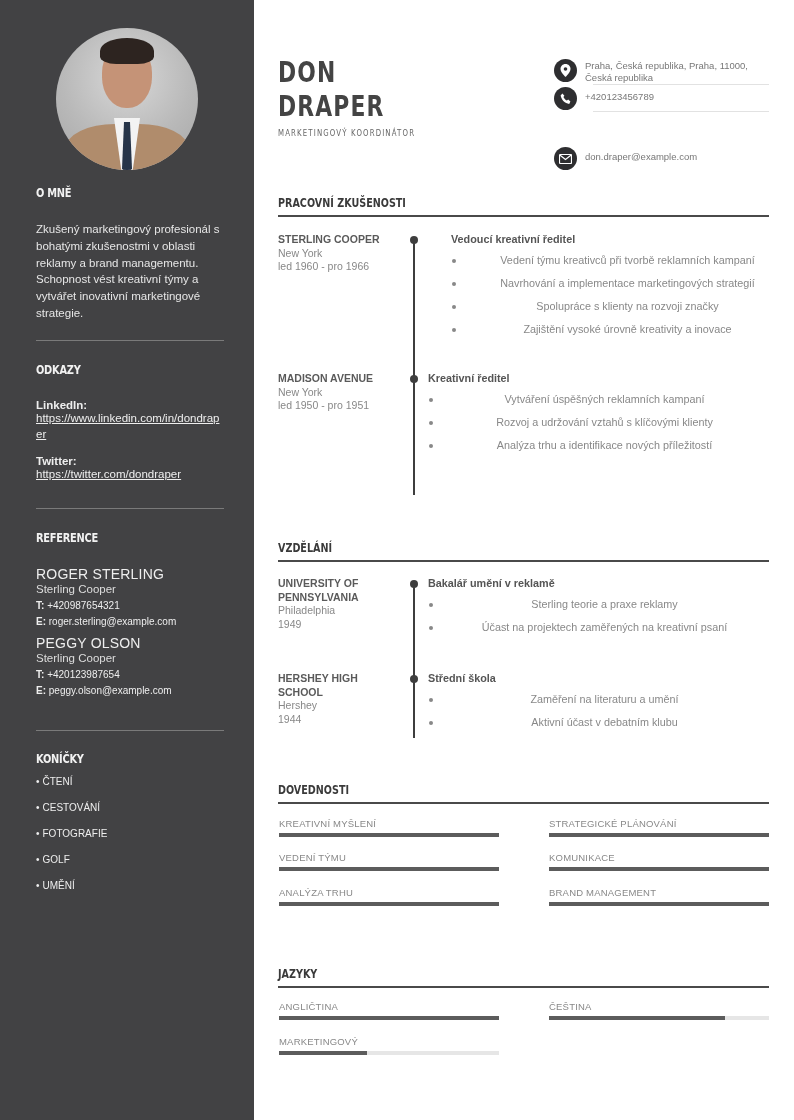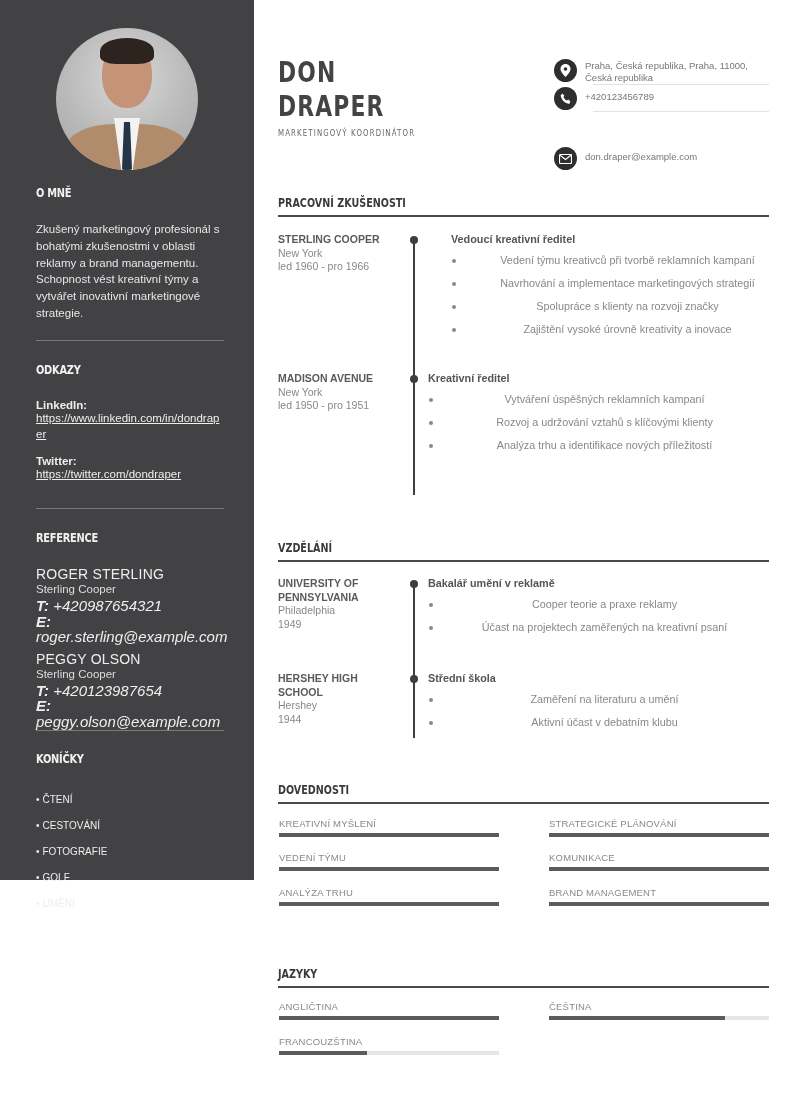--- a/index.html
+++ b/index.html
@@ -1,36 +1,36 @@
 <!DOCTYPE html>
 <html><head>
 <meta charset="utf-8">
 <style>
   * { box-sizing: border-box; margin: 0; padding: 0; }
   html, body { width: 794px; height: 1120px; background: #ffffff; overflow: hidden; }
   body { font-family: "Liberation Sans", sans-serif; position: relative; color: #444; }
 
-  .sidebar { position: absolute; left: 0; top: 0; width: 254px; height: 880px; background: #424244; color: #eaeaea; }
+  .sidebar { position: absolute; left: 0; top: 0; width: 254px; height: 1120px; background: #424244; color: #eaeaea; }
   .photo { position: absolute; left: 56px; top: 28px; width: 142px; height: 142px; border-radius: 50%;
     background: radial-gradient(circle at 50% 35%, #d8d8d8 0%, #b9b9b9 55%, #a5a5a5 100%); overflow: hidden; }
   .photo .head { position: absolute; left: 46px; top: 16px; width: 50px; height: 64px; border-radius: 45% 45% 48% 48%; background: #c59377; }
   .photo .hair { position: absolute; left: 44px; top: 10px; width: 54px; height: 26px; border-radius: 50% 50% 30% 30%; background: #2d2420; }
   .photo .suit { position: absolute; left: 10px; top: 96px; width: 122px; height: 60px; border-radius: 40% 40% 0 0; background: #b08c6c; }
   .photo .shirt { position: absolute; left: 58px; top: 90px; width: 26px; height: 56px; background: #f3f3f3; clip-path: polygon(0 0,100% 0,70% 100%,30% 100%); }
   .photo .tie { position: absolute; left: 66px; top: 94px; width: 10px; height: 52px; background: #263448; clip-path: polygon(20% 0,80% 0,100% 90%,50% 100%,0 90%); }
 
   .sb-section { position: absolute; left: 36px; width: 188px; }
   .sb-title { font-family: "DejaVu Sans", sans-serif; font-weight: bold; font-size: 12px; letter-spacing: -0.3px; color: #f2f2f2; transform: scaleX(0.82); transform-origin: left; }
   .sb-text { font-size: 11.5px; line-height: 16.8px; color: #e6e6e6; margin-top: 20px; }
   .sb-divider { position: absolute; left: 36px; width: 188px; height: 1px; background: #7a7a7a; }
   .link-label { font-size: 11.5px; font-weight: bold; color: #eee; }
   .link-url { font-size: 11.5px; color: #eee; text-decoration: underline; word-break: break-all; line-height: 15.5px; display: block; }
   .ref-name { font-size: 14px; color: #eee; letter-spacing: 0.2px; }
   .ref-company { font-size: 11.5px; color: #ddd; margin-top: 1px; }
-  .ref-line { font-size: 15px; color: #eee; line-height: 15.5px; font-style: italic; }
+  .ref-line { font-size: 10px; color: #eee; line-height: 15.5px; }
   .ref-line b { font-weight: bold; }
   .hobby { font-size: 10px; color: #eee; height: 26px; display: flex; align-items: center; }
   .hobby::before { content: "•"; margin-right: 3px; font-size: 10px; }
 
   .name { position: absolute; left: 278px; top: 56px; font-family: "DejaVu Sans", sans-serif; font-weight: bold; font-size: 28px; line-height: 34px; color: #444; letter-spacing: 1.5px; transform: scaleX(0.78); transform-origin: left; }
   .jobtitle { position: absolute; left: 278px; top: 128px; font-family: "DejaVu Sans", sans-serif; font-size: 8.5px; letter-spacing: 1.4px; color: #666; transform: scaleX(0.82); transform-origin: left; }
 
   .contact { position: absolute; left: 554px; width: 206px; display: flex; align-items: flex-start; }
   .contact .ic { width: 23px; height: 23px; border-radius: 50%; background: #2e2e30; flex: none; display: flex; align-items: center; justify-content: center; }
   .contact .txt { font-size: 9.5px; color: #777; line-height: 11.5px; margin-left: 8px; padding-top: 4px; }
@@ -97,21 +97,21 @@
       <div class="ref-name">PEGGY OLSON</div>
       <div class="ref-company">Sterling Cooper</div>
       <div class="ref-line" style="margin-top:3px;"><b>T:</b> <span>+420123987654</span></div>
       <div class="ref-line"><b>E:</b> <span>peggy.olson@example.com</span></div>
     </div>
   </div>
   <div class="sb-divider" style="top:730px;"></div>
 
   <div class="sb-section" style="top:752px;">
     <div class="sb-title">KONÍČKY</div>
-    <div style="margin-top:20px;">
+    <div style="margin-top:2px;">
       <div class="hobby">ČTENÍ</div>
       <div class="hobby">CESTOVÁNÍ</div>
       <div class="hobby">FOTOGRAFIE</div>
       <div class="hobby">GOLF</div>
       <div class="hobby">UMĚNÍ</div>
     </div>
   </div>
 </div>
 
 <div class="name">
@@ -190,21 +190,21 @@
 
 <div class="entry-left" style="top:577px; width:110px;">
   <div class="org">UNIVERSITY OF PENNSYLVANIA</div>
   <div>Philadelphia</div>
   <div>1949</div>
 </div>
 <div class="dot" style="top:580px;"></div>
 <div class="entry-right" style="top:577px;">
   <div class="role">Bakalář umění v reklamě</div>
   <ul>
-    <li>Cooper teorie a praxe reklamy</li>
+    <li>Sterling teorie a praxe reklamy</li>
     <li>Účast na projektech zaměřených na kreativní psaní</li>
   </ul>
 </div>
 
 <div class="entry-left" style="top:672px; width:100px;">
   <div class="org">HERSHEY HIGH SCHOOL</div>
   <div>Hershey</div>
   <div>1944</div>
 </div>
 <div class="dot" style="top:675px;"></div>
@@ -266,18 +266,18 @@
         <div class="fill" style="width: 100%;"></div>
       </div>
   </div>
   <div class="skill" style="left:549px; top:1001px;">
     <div class="lbl">ČEŠTINA</div>
     <div class="track">
         <div class="fill" style="width: 80%;"></div>
       </div>
   </div>
   <div class="skill" style="left:279px; top:1036px;">
-    <div class="lbl">FRANCOUZŠTINA</div>
+    <div class="lbl">MARKETINGOVÝ</div>
     <div class="track">
         <div class="fill" style="width: 40%;"></div>
       </div>
   </div>
 </div>
 
 </body></html>

